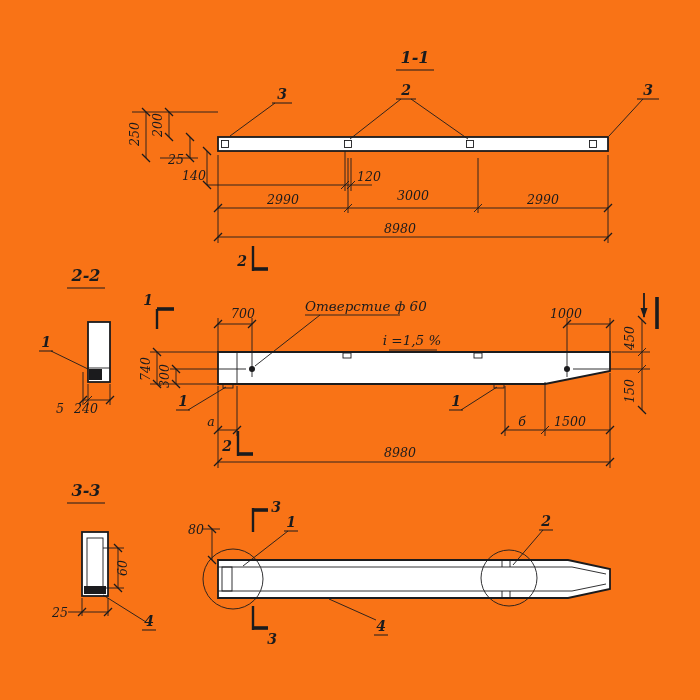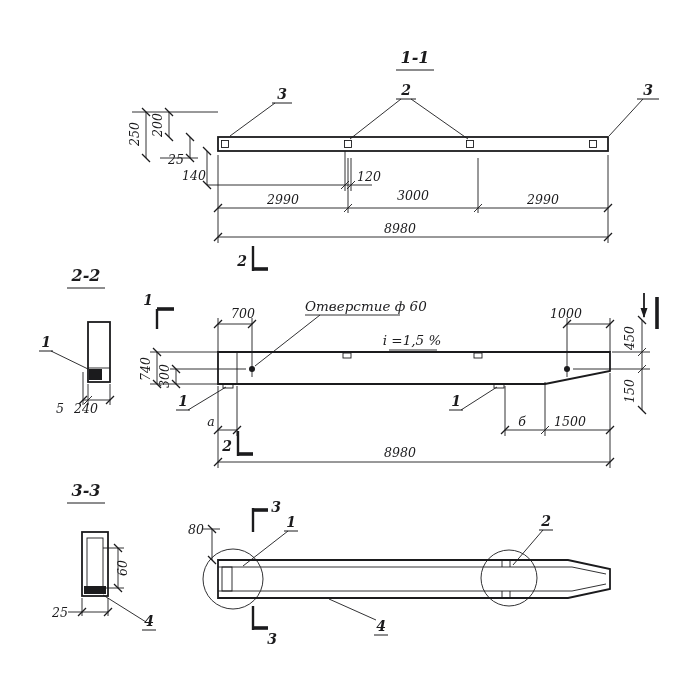--- a/index.html
+++ b/index.html
@@ -1,17 +1,17 @@
 <!DOCTYPE html>
 <html><head>
 <meta charset="utf-8">
 <style>
   html,body{margin:0;padding:0;background:#e9e9e9;}
   .sheet{
-    width:700px;height:700px;background:#ffffff;position:relative;overflow:hidden;
+    width:700px;height:700px;background:#f97316;position:relative;overflow:hidden;
     font-family:"DejaVu Serif", serif;
   }
   svg text{
     font-family:"DejaVu Serif", serif;
     font-style:italic;
     fill:#1b1b1d;
   }
   .t-title{font-size:16px;font-weight:bold;}
   .t-dim{font-size:12.5px;}
   .t-call{font-size:14px;font-weight:bold;}

